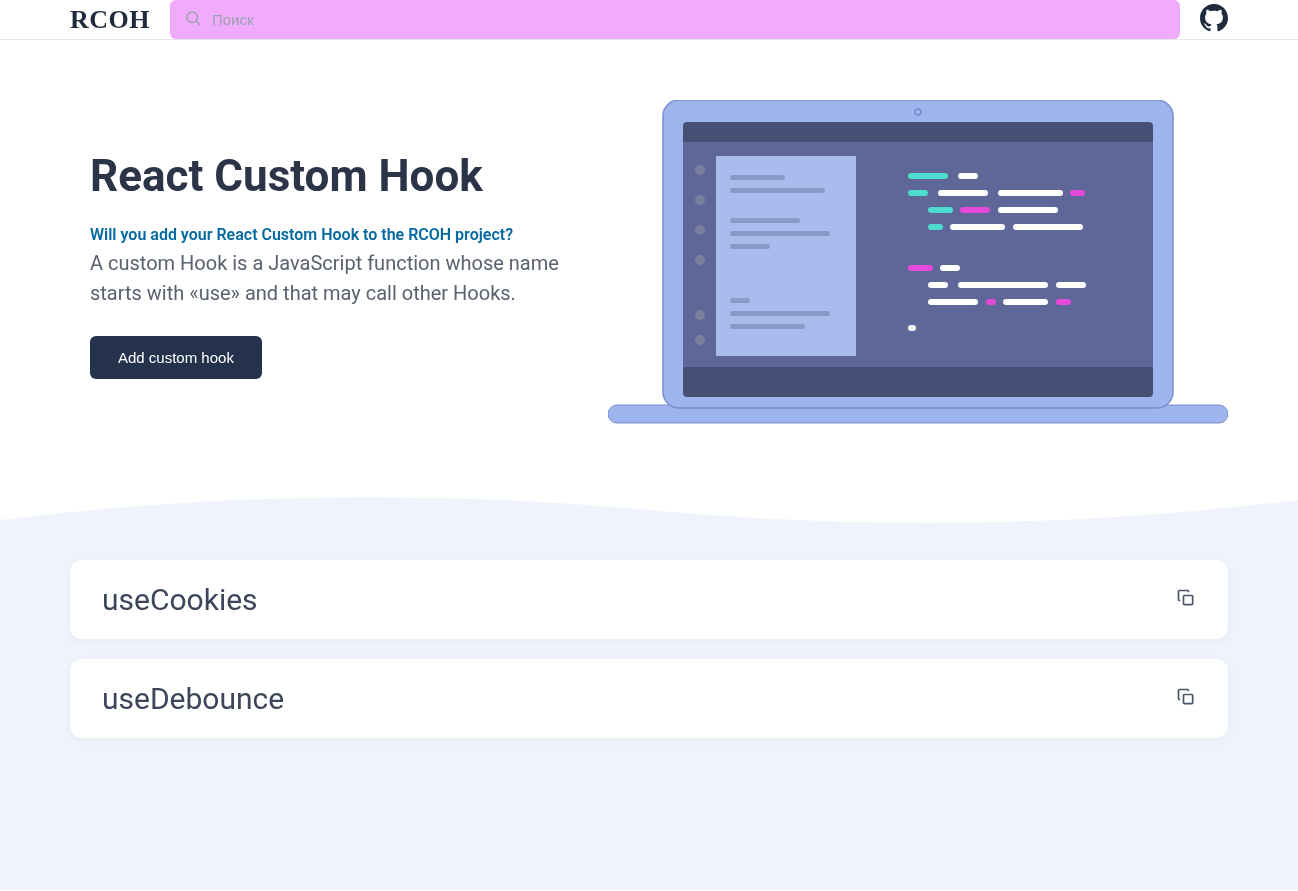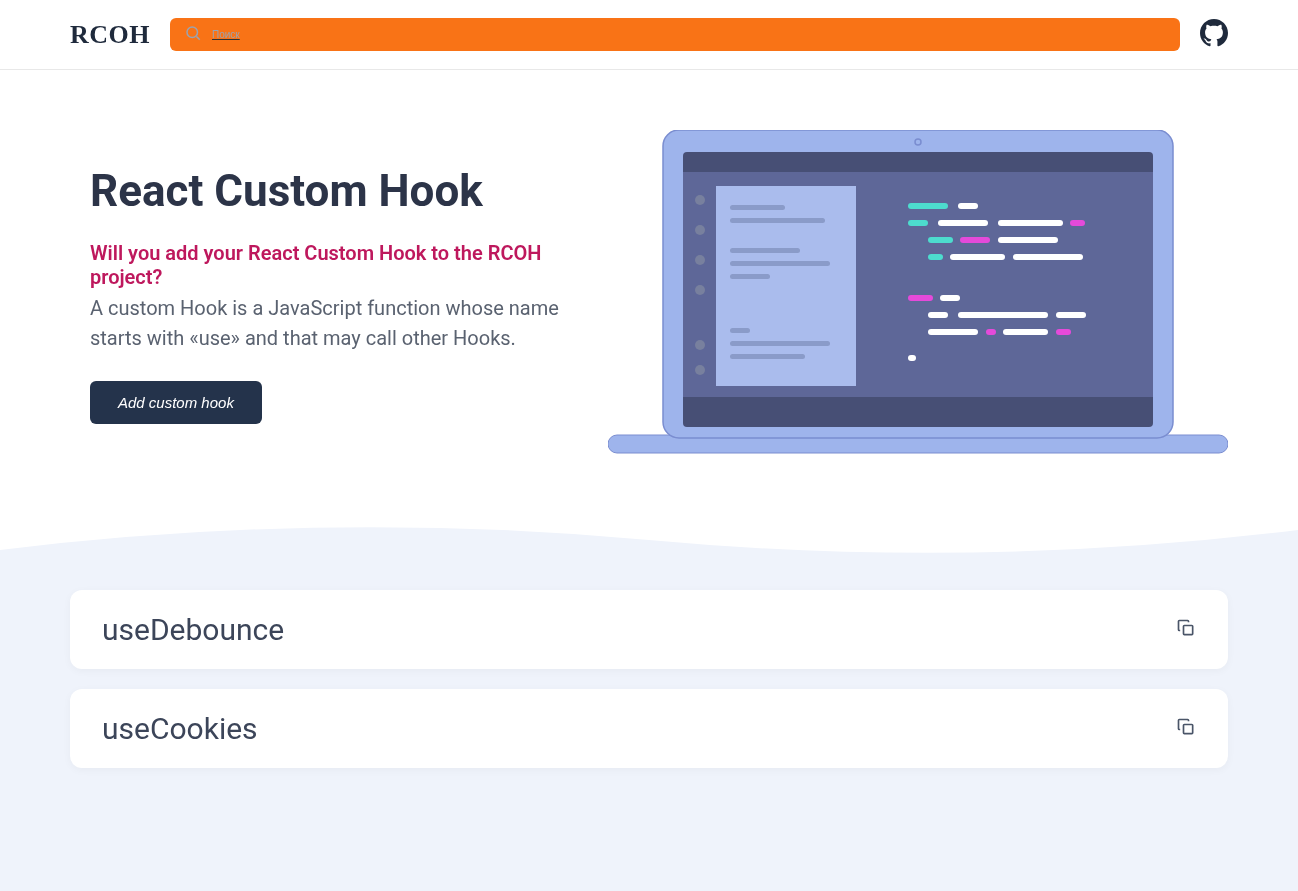--- a/index.html
+++ b/index.html
@@ -8,21 +8,21 @@
       box-sizing: border-box;
     }
     body {
       font-family: -apple-system, BlinkMacSystemFont, 'Segoe UI', Roboto, Oxygen, Ubuntu, sans-serif;
       background: #ffffff;
       color: #2c3448;
     }
     .header {
       display: flex;
       align-items: center;
-      padding: 18px 70px;
+      padding: 0 70px;
       border-bottom: 1px solid #e8e8e8;
       gap: 20px;
     }
     .logo {
       font-family: Georgia, 'Times New Roman', serif;
       font-size: 26px;
       font-weight: bold;
       color: #1f2a3c;
       letter-spacing: 0.5px;
     }
@@ -34,27 +34,26 @@
     }
     .search-icon {
       position: absolute;
       left: 14px;
       color: #9ca3af;
       pointer-events: none;
     }
     .search-input {
       width: 100%;
       padding: 11px 16px 11px 42px;
-      background: #f97316;
+      background: #f0abfc;
       border: none;
       border-radius: 6px;
-      font-size: 10px;
+      font-size: 15px;
       color: #333;
       outline: none;
-      text-decoration: underline;
     }
     .search-input::placeholder {
       color: #9ca3af;
     }
     .github-link {
       display: flex;
       align-items: center;
       color: #1f2a3c;
     }
     .hero {
@@ -67,41 +66,40 @@
       flex: 0 0 480px;
     }
     .hero-title {
       font-size: 44px;
       font-weight: 700;
       color: #2c3448;
       margin-bottom: 24px;
       line-height: 1.15;
     }
     .hero-subtitle {
-      font-size: 20px;
+      font-size: 16px;
       font-weight: 600;
-      color: #be185d;
+      color: #0369a1;
       margin-bottom: 4px;
     }
     .hero-desc {
       font-size: 20px;
       color: #5a6270;
       line-height: 1.5;
       margin-bottom: 28px;
     }
     .cta-button {
       background: #24334b;
       color: #ffffff;
       border: none;
       padding: 13px 28px;
       font-size: 15px;
       font-weight: 500;
       border-radius: 6px;
       cursor: pointer;
-      font-style: italic;
     }
     .hero-illustration {
       flex: 1;
       display: flex;
       justify-content: flex-end;
       align-items: center;
     }
     .wave-divider {
       width: 100%;
       height: 80px;
@@ -262,31 +260,31 @@
 
 <div class="wave-divider">
   <svg viewBox="0 0 1298 80" preserveAspectRatio="none">
     <path d="M0,80 L0,50 Q324,10 649,40 T1298,30 L1298,80 Z" fill="#eff3fb"></path>
   </svg>
 </div>
 
 <section class="hooks-section">
 
   <div class="hook-card">
+    <span class="hook-name">useCookies</span>
+    <span class="copy-icon">
+      <svg width="20" height="20" viewBox="0 0 24 24" fill="none" stroke="currentColor" stroke-width="2">
+        <rect x="9" y="9" width="11" height="11" rx="1"></rect>
+        <path d="M5 15H4a1 1 0 0 1-1-1V4a1 1 0 0 1 1-1h10a1 1 0 0 1 1 1v1"></path>
+      </svg>
+    </span>
+  </div>
+
+  <div class="hook-card">
     <span class="hook-name">useDebounce</span>
     <span class="copy-icon">
       <svg width="20" height="20" viewBox="0 0 24 24" fill="none" stroke="currentColor" stroke-width="2">
         <rect x="9" y="9" width="11" height="11" rx="1"></rect>
         <path d="M5 15H4a1 1 0 0 1-1-1V4a1 1 0 0 1 1-1h10a1 1 0 0 1 1 1v1"></path>
       </svg>
     </span>
   </div>
-
-  <div class="hook-card">
-    <span class="hook-name">useCookies</span>
-    <span class="copy-icon">
-      <svg width="20" height="20" viewBox="0 0 24 24" fill="none" stroke="currentColor" stroke-width="2">
-        <rect x="9" y="9" width="11" height="11" rx="1"></rect>
-        <path d="M5 15H4a1 1 0 0 1-1-1V4a1 1 0 0 1 1-1h10a1 1 0 0 1 1 1v1"></path>
-      </svg>
-    </span>
-  </div>
 </section>
 
 </body></html>

